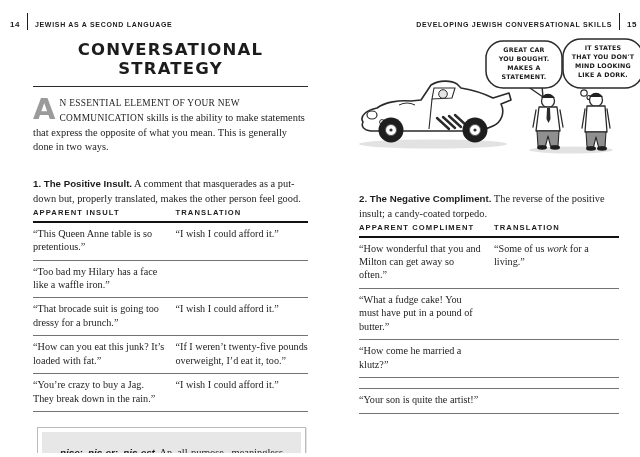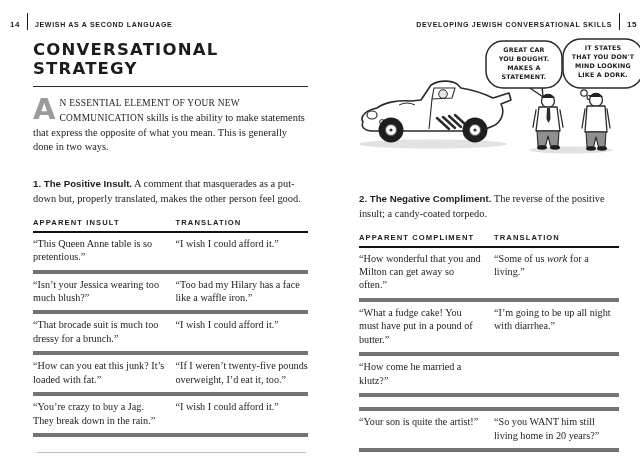--- a/index.html
+++ b/index.html
@@ -14,35 +14,35 @@
     font-family:"Liberation Sans", sans-serif; }
   .rh-left { left:10px; }
   .rh-right { right:10px; }
   .pagenum { font-size:8px; font-weight:bold; letter-spacing:.5px; padding-bottom:1px; }
   .rh-divider { width:1px; height:17px; background:#1c1c1c; }
   .rh-title { font-size:7px; font-weight:bold; letter-spacing:.7px; padding-bottom:2px; }
 
   
   .page.left .content { padding:40px 12px 0 33px; }
   .chapter-title { font-family:"DejaVu Sans", sans-serif; font-weight:900; font-size:16.5px;
-    letter-spacing:1.2px; text-align:left; border-bottom:1.5px solid #2a2a2a; padding-bottom:8px; }
+    letter-spacing:1.2px; text-align:center; border-bottom:1.5px solid #2a2a2a; padding-bottom:8px; }
   .intro { margin-top:9px; font-size:10.4px; line-height:1.42; }
   .dropcap { float:left; font-family:"DejaVu Sans", sans-serif; font-weight:bold; font-size:29px;
     line-height:.82; color:#9b9b9b; margin:2px 4px 0 0; }
   .lead { text-transform:uppercase; font-size:9.4px; letter-spacing:.3px; }
   .point { margin-top:22px; font-size:10.4px; line-height:1.42; }
   .point strong { font-family:"Liberation Sans", sans-serif; font-size:9.7px; }
 
   
-  .tbl { margin-top:11px; }
+  .tbl { margin-top:1px; }
   .tbl-head { display:grid; grid-template-columns:1fr 1fr; column-gap:10px;
     font-family:"Liberation Sans", sans-serif; font-weight:bold; font-size:7.6px;
     letter-spacing:1.1px; padding-bottom:4px; border-bottom:2px solid #111; }
   .tbl-row { display:grid; grid-template-columns:1fr 1fr; column-gap:10px;
-    padding:4px 0 6px; border-bottom:4px solid #737373; font-size:10.2px; line-height:1.32; }
+    padding:4px 0 6px; border-bottom:1px solid #737373; font-size:10.2px; line-height:1.32; }
 
   
   .defbox { margin:15px 2px 0 4px; border:1px solid #bcbcbc; background:#ffffff; padding:4px;
     box-shadow:1px 1px 0 #e3e3e3; }
   .defbox-inner { background:#e7e7e7; padding:13px 18px 14px; }
   .defbox-inner p { font-size:10.4px; line-height:1.5; text-align:justify;
     padding-left:14px; text-indent:-14px; }
   .defbox-inner .term { font-family:"Liberation Sans", sans-serif; font-size:9.8px;font-style:italic; }
 
   
@@ -77,25 +77,24 @@
       <div class="tbl">
           <div class="tbl-head">
             <div>APPARENT INSULT</div>
             <div>TRANSLATION</div>
           </div>
           <div class="tbl-row">
             <div>“This Queen Anne table is so pretentious.”</div>
             <div>“I wish I could afford it.”</div>
           </div>
           <div class="tbl-row">
-            <div>“Isn’t your Jessica wearing too much blush?”</div>
             <div>“Too bad my Hilary has a face like a waffle iron.”</div>
           </div>
           <div class="tbl-row">
-            <div>“That brocade suit is much too dressy for a brunch.”</div>
+            <div>“That brocade suit is going too dressy for a brunch.”</div>
             <div>“I wish I could afford it.”</div>
           </div>
           <div class="tbl-row">
             <div>“How can you eat this junk? It’s loaded with fat.”</div>
             <div>“If I weren’t twenty-five pounds overweight, I’d eat it, too.”</div>
           </div>
           <div class="tbl-row">
             <div>“You’re crazy to buy a Jag. They break down in the rain.”</div>
             <div>“I wish I could afford it.”</div>
           </div>
@@ -187,27 +186,25 @@
           <div class="tbl-head">
             <div>APPARENT COMPLIMENT</div>
             <div>TRANSLATION</div>
           </div>
           <div class="tbl-row">
             <div>“How wonderful that you and Milton can get away so often.”</div>
             <div>“Some of us <em>work</em> for a living.”</div>
           </div>
           <div class="tbl-row">
             <div>“What a fudge cake! You must have put in a pound of butter.”</div>
-            <div>“I’m going to be up all night with diarrhea.”</div>
           </div>
           <div class="tbl-row">
             <div>“How come he married a klutz?”</div>
           </div>
           <div class="tbl-row">
           </div>
           <div class="tbl-row">
             <div>“Your son is quite the artist!”</div>
-            <div>“So you WANT him still living home in 20 years?”</div>
           </div>
         </div>
     </div>
   </div>
 </div>
 
 </body></html>

